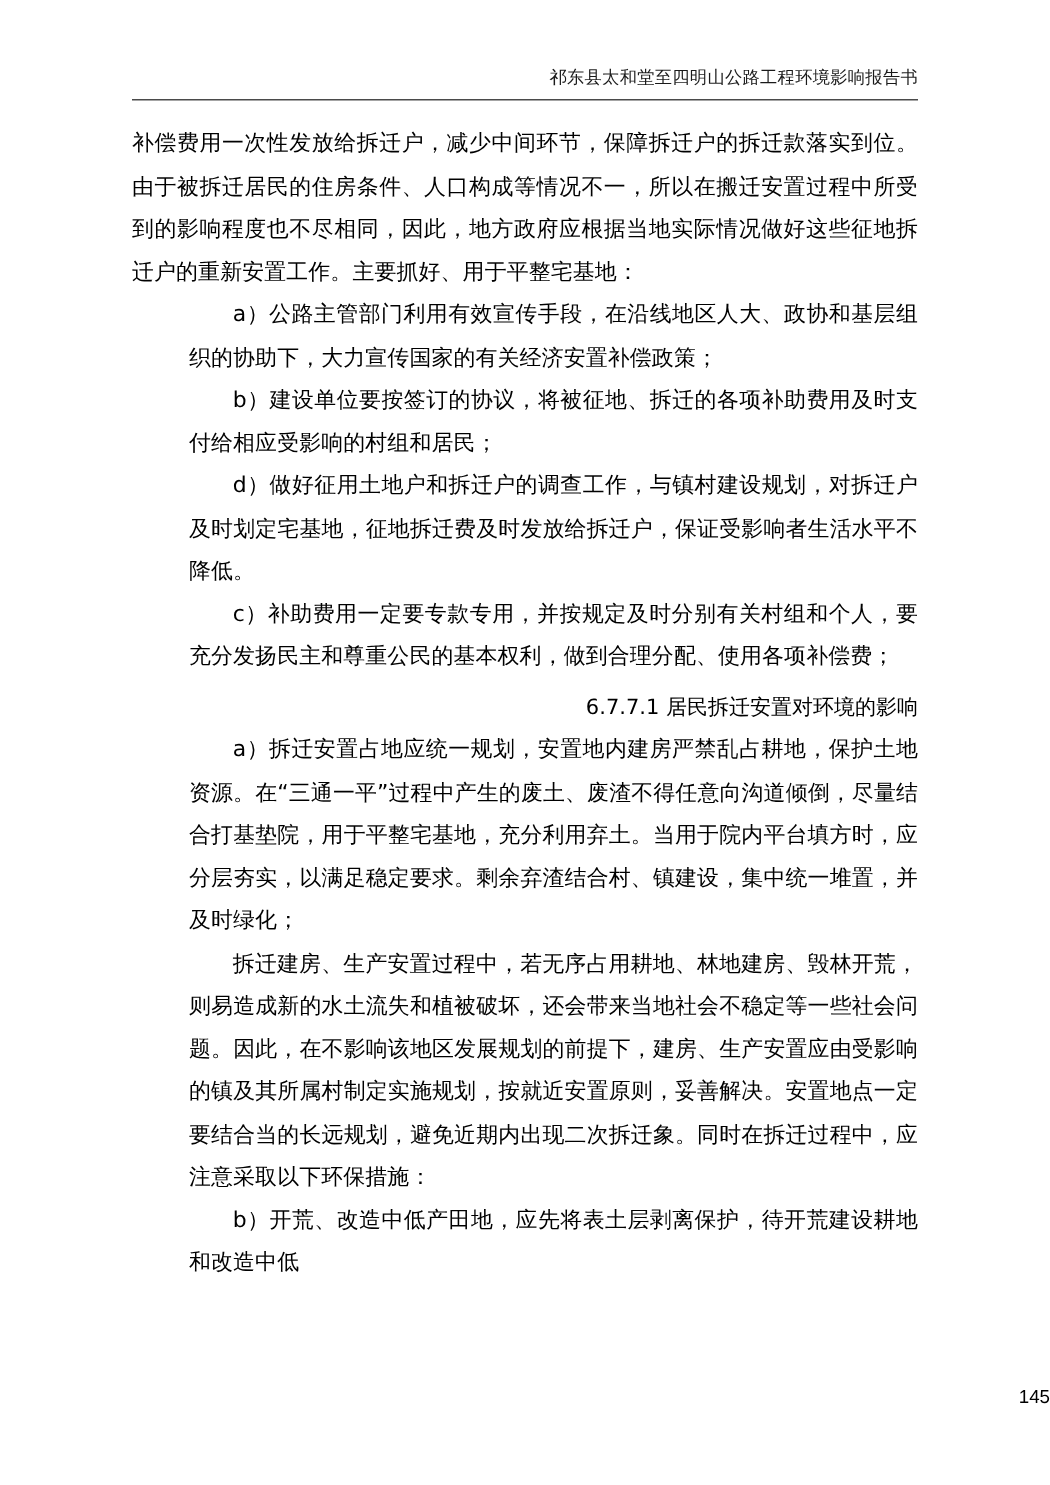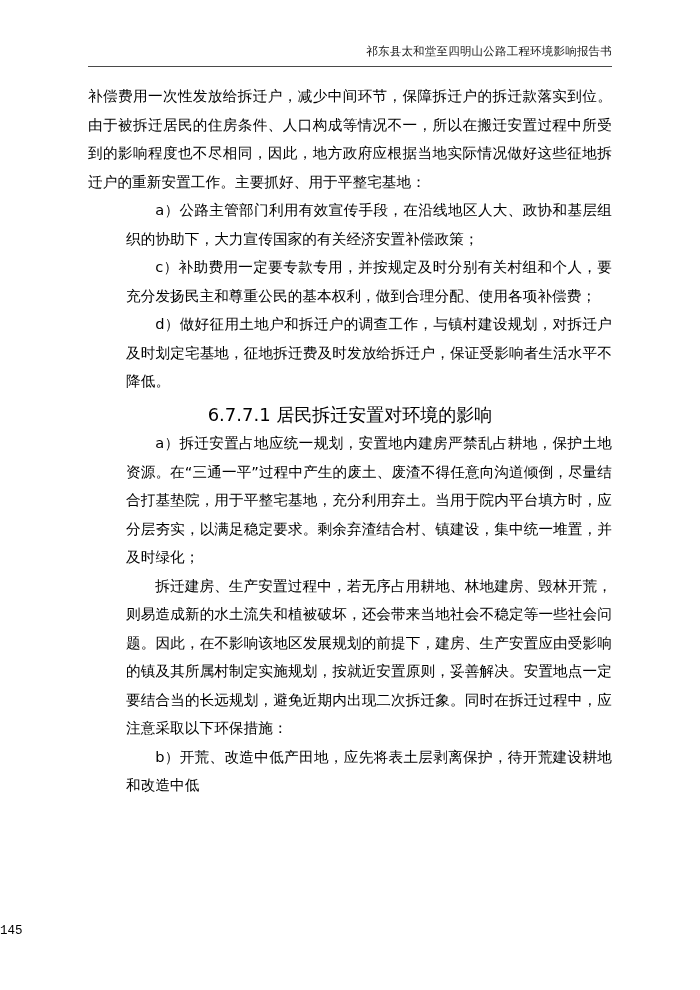--- a/index.html
+++ b/index.html
@@ -53,54 +53,55 @@
   }
   p.indent {
     text-indent: 2em;
     margin-left: 38px;
   }
   p.noindent {
     text-indent: 0;
   }
   .heading {
     margin: 0;
-    font-size: 18px;
+    font-size: 14px;
     line-height: 28.5px;
     color: #000000;
-    text-align: center;
+    text-align: right;
     font-family: "DejaVu Sans", sans-serif;
   }
   .gap-before {
     margin-top: 5px;
   }
   .footer {
     position: absolute;
     bottom: 52px;
     left: 0;
     width: 100%;
-    text-align: left;
+    text-align: right;
     font-size: 12.5px;
     color: #000000;
-    font-family: Liberation Mono, monospace;
+    font-family: Liberation Sans, sans-serif;
   }
 </style>
 </head>
 <body>
 
 <div class="page">
 
   <div class="header">祁东县太和堂至四明山公路工程环境影响报告书</div>
   <div class="header-rule"></div>
 
   <div class="content">
 
     <p class="noindent">补偿费用一次性发放给拆迁户，减少中间环节，保障拆迁户的拆迁款落实到位。由于被拆迁居民的住房条件、人口构成等情况不一，所以在搬迁安置过程中所受到的影响程度也不尽相同，因此，地方政府应根据当地实际情况做好这些征地拆迁户的重新安置工作。主要抓好、用于平整宅基地：</p>
     <p class="indent">a）公路主管部门利用有效宣传手段，在沿线地区人大、政协和基层组织的协助下，大力宣传国家的有关经济安置补偿政策；</p>
+    <p class="indent">b）建设单位要按签订的协议，将被征地、拆迁的各项补助费用及时支付给相应受影响的村组和居民；</p>
+    <p class="indent">d）做好征用土地户和拆迁户的调查工作，与镇村建设规划，对拆迁户及时划定宅基地，征地拆迁费及时发放给拆迁户，保证受影响者生活水平不降低。</p>
     <p class="indent">c）补助费用一定要专款专用，并按规定及时分别有关村组和个人，要充分发扬民主和尊重公民的基本权利，做到合理分配、使用各项补偿费；</p>
-    <p class="indent">d）做好征用土地户和拆迁户的调查工作，与镇村建设规划，对拆迁户及时划定宅基地，征地拆迁费及时发放给拆迁户，保证受影响者生活水平不降低。</p>
 
     <div class="heading gap-before">6.7.7.1  居民拆迁安置对环境的影响</div>
 
     <p class="indent">a）拆迁安置占地应统一规划，安置地内建房严禁乱占耕地，保护土地资源。在“三通一平”过程中产生的废土、废渣不得任意向沟道倾倒，尽量结合打基垫院，用于平整宅基地，充分利用弃土。当用于院内平台填方时，应分层夯实，以满足稳定要求。剩余弃渣结合村、镇建设，集中统一堆置，并及时绿化；</p>
     <p class="indent">拆迁建房、生产安置过程中，若无序占用耕地、林地建房、毁林开荒，则易造成新的水土流失和植被破坏，还会带来当地社会不稳定等一些社会问题。因此，在不影响该地区发展规划的前提下，建房、生产安置应由受影响的镇及其所属村制定实施规划，按就近安置原则，妥善解决。安置地点一定要结合当的长远规划，避免近期内出现二次拆迁象。同时在拆迁过程中，应注意采取以下环保措施：</p>
     <p class="indent">b）开荒、改造中低产田地，应先将表土层剥离保护，待开荒建设耕地和改造中低</p>
 
   </div>
 
   <div class="footer">145</div>

